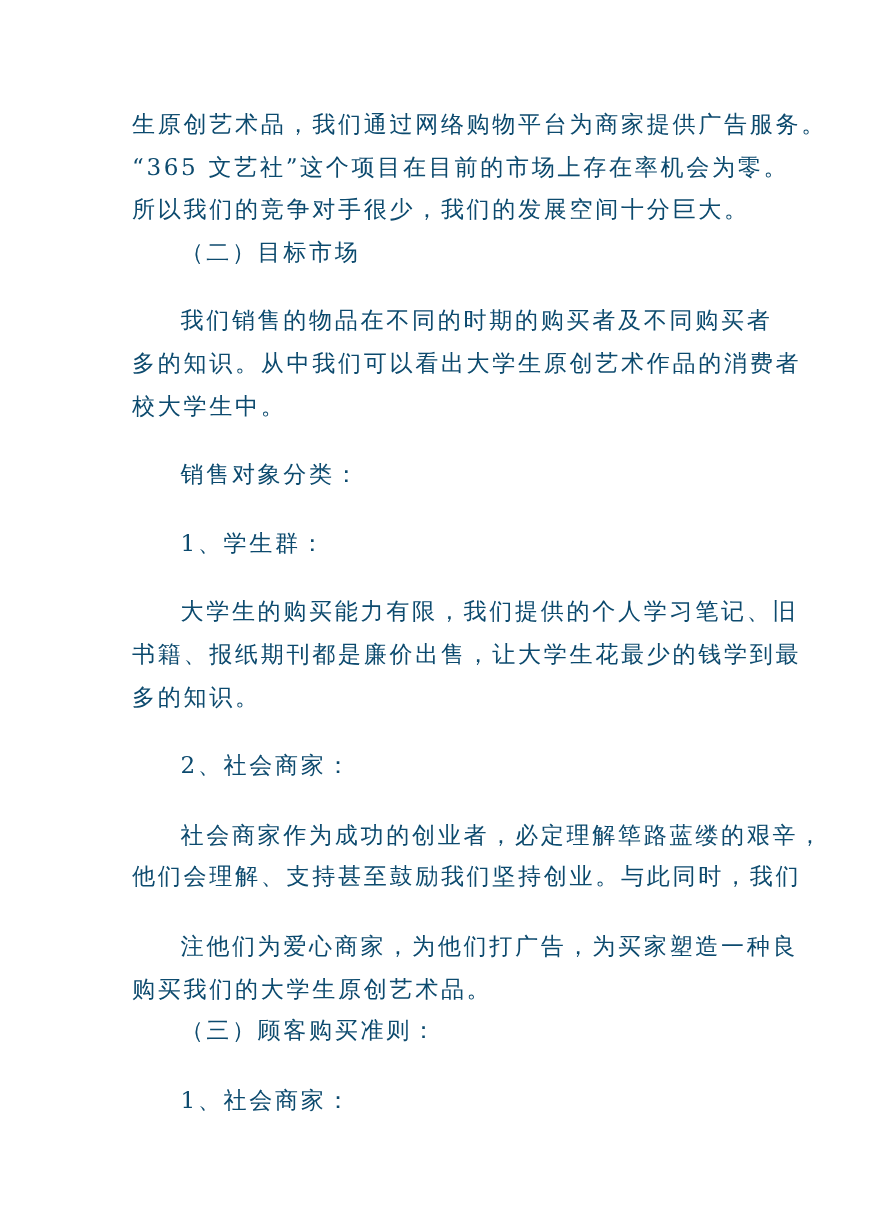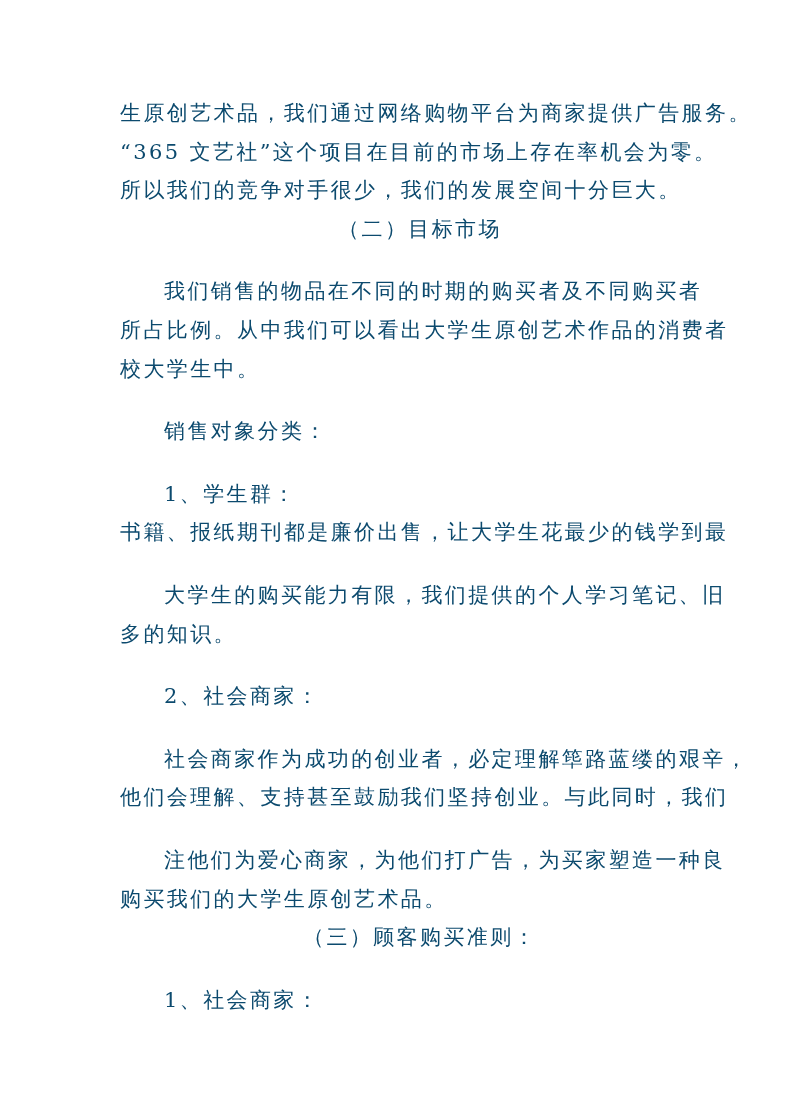--- a/index.html
+++ b/index.html
@@ -27,38 +27,37 @@
       white-space: nowrap;
       height: 38.6px;
       letter-spacing: 2.4px;
     }
     .indent {
       padding-left: 44px;
       margin-top: 24px;
     }
     .heading {
       padding-left: 44px;
-      text-align: center;
     }
   </style>
 </head>
 <body>
 
 <div class="page">
   <div class="line">生原创艺术品，我们通过网络购物平台为商家提供广告服务。</div>
   <div class="line">“365 文艺社”这个项目在目前的市场上存在率机会为零。</div>
   <div class="line">所以我们的竞争对手很少，我们的发展空间十分巨大。</div>
   <div class="line heading">（二）目标市场</div>
   <div class="line indent">我们销售的物品在不同的时期的购买者及不同购买者</div>
-  <div class="line">所占比例。从中我们可以看出大学生原创艺术作品的消费者</div>
+  <div class="line">多的知识。从中我们可以看出大学生原创艺术作品的消费者</div>
   <div class="line">校大学生中。</div>
   <div class="line indent">销售对象分类：</div>
   <div class="line indent">1、学生群：</div>
+  <div class="line indent">大学生的购买能力有限，我们提供的个人学习笔记、旧</div>
   <div class="line">书籍、报纸期刊都是廉价出售，让大学生花最少的钱学到最</div>
-  <div class="line indent">大学生的购买能力有限，我们提供的个人学习笔记、旧</div>
   <div class="line">多的知识。</div>
   <div class="line indent">2、社会商家：</div>
   <div class="line indent">社会商家作为成功的创业者，必定理解筚路蓝缕的艰辛，</div>
   <div class="line">他们会理解、支持甚至鼓励我们坚持创业。与此同时，我们</div>
   <div class="line indent">注他们为爱心商家，为他们打广告，为买家塑造一种良</div>
   <div class="line">购买我们的大学生原创艺术品。</div>
   <div class="line heading">（三）顾客购买准则：</div>
   <div class="line indent">1、社会商家：</div>
 </div>
 

